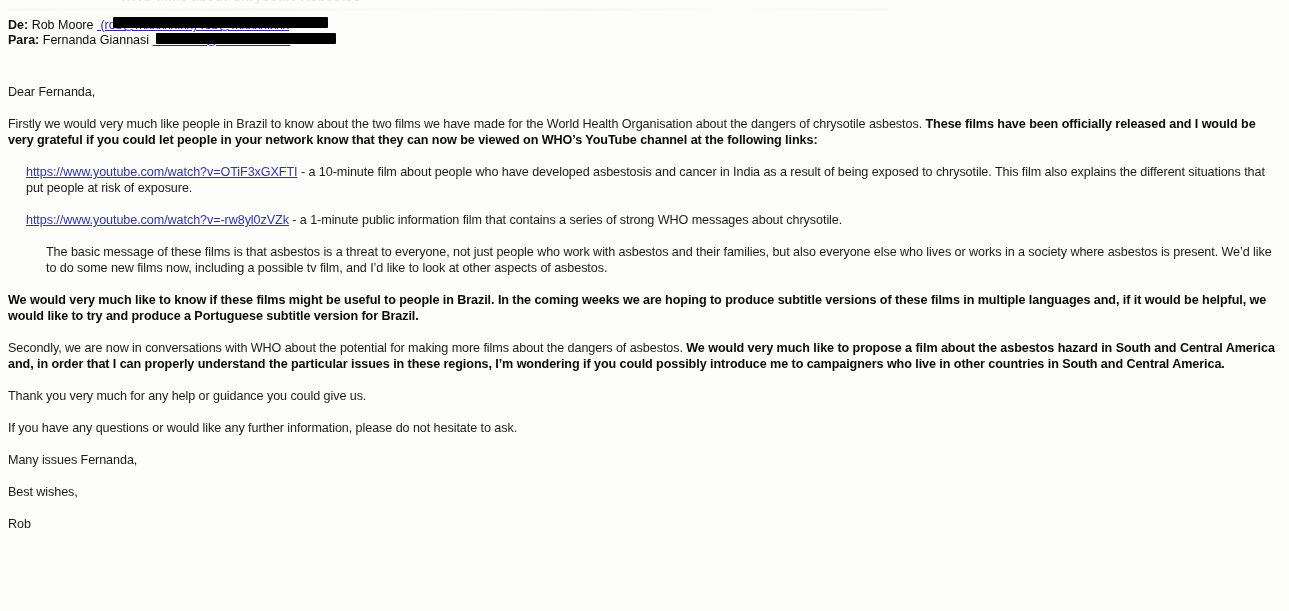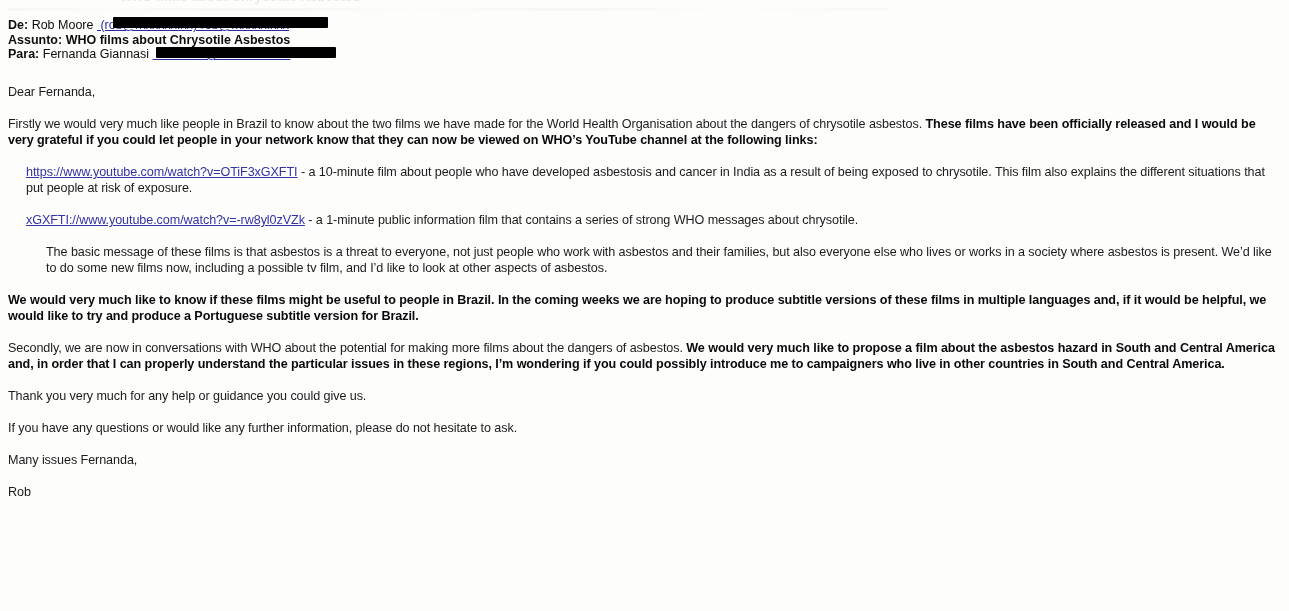--- a/index.html
+++ b/index.html
@@ -129,56 +129,53 @@
 
   <div class="hdr">
 
     <div class="hdr-line">
       <b>De:</b>
       <span class="hdr-val">Rob Moore</span>
       <span class="hdr-link">&nbsp;(rob@rxxxxxx.xx)&nbsp;rob@rxxxxx.xxx</span>
       <span class="redact r-de"></span>
     </div>
 
-    <div class="hdr-line">
-      <b>Assunto:</b>
-      <b>WHO films about Chrysotile Asbestos</b>
-    </div>
 
 
     <div class="hdr-line">
       <b>Para:</b>
       <span class="hdr-val">Fernanda Giannasi</span>
       <span class="hdr-link">&nbsp;fernanda@xxxxxxxx.xxx</span>
       <span class="redact r-para"></span>
     </div>
 
   </div>
 
   <div class="body-wrap">
 
     <p class="p">Dear Fernanda,</p>
 
 
     <p class="p"><span>Firstly we would very much like people in Brazil to know about the two films we have made for the World Health Organisation about the dangers of chrysotile asbestos. </span><span class="b">These films have been officially released and I would be very grateful if you could let people in your network know that they can now be viewed on WHO’s YouTube channel at the following links:</span></p>
 
     <p class="p linkpara"><a class="url" href="#">https://www.youtube.com/watch?v=OTiF3xGXFTI</a><span> - a 10-minute film about people who have developed asbestosis and cancer in India as a result of being exposed to chrysotile. This film also explains the different situations that put people at risk of exposure.</span></p>
 
-    <p class="p linkpara"><a class="url" href="#">xGXFTI://www.youtube.com/watch?v=-rw8yl0zVZk</a><span> - a 1-minute public information film that contains a series of strong WHO messages about chrysotile.</span></p>
+    <p class="p linkpara"><a class="url" href="#">https://www.youtube.com/watch?v=-rw8yl0zVZk</a><span> - a 1-minute public information film that contains a series of strong WHO messages about chrysotile.</span></p>
 
     <p class="p indent">The basic message of these films is that asbestos is a threat to everyone, not just people who work with asbestos and their families, but also everyone else who lives or works in a society where asbestos is present. We’d like to do some new films now, including a possible tv film, and I’d like to look at other aspects of asbestos.</p>
 
     <p class="p b">We would very much like to know if these films might be useful to people in Brazil. In the coming weeks we are hoping to produce subtitle versions of these films in multiple languages and, if it would be helpful, we would like to try and produce a Portuguese subtitle version for Brazil.</p>
 
     <p class="p"><span>Secondly, we are now in conversations with WHO about the potential for making more films about the dangers of asbestos. </span><span class="b">We would very much like to propose a film about the asbestos hazard in South and Central America and, in order that I can properly understand the particular issues in these regions, I’m wondering if you could possibly introduce me to campaigners who live in other countries in South and Central America.</span></p>
 
     <p class="p">Thank you very much for any help or guidance you could give us.</p>
 
     <p class="p">If you have any questions or would like any further information, please do not hesitate to ask.</p>
 
     <p class="p">Many issues Fernanda,</p>
 
+    <p class="p">Best wishes,</p>
 
     <p class="p last">Rob</p>
 
   </div>
 
 </div>
 
 </body></html>

